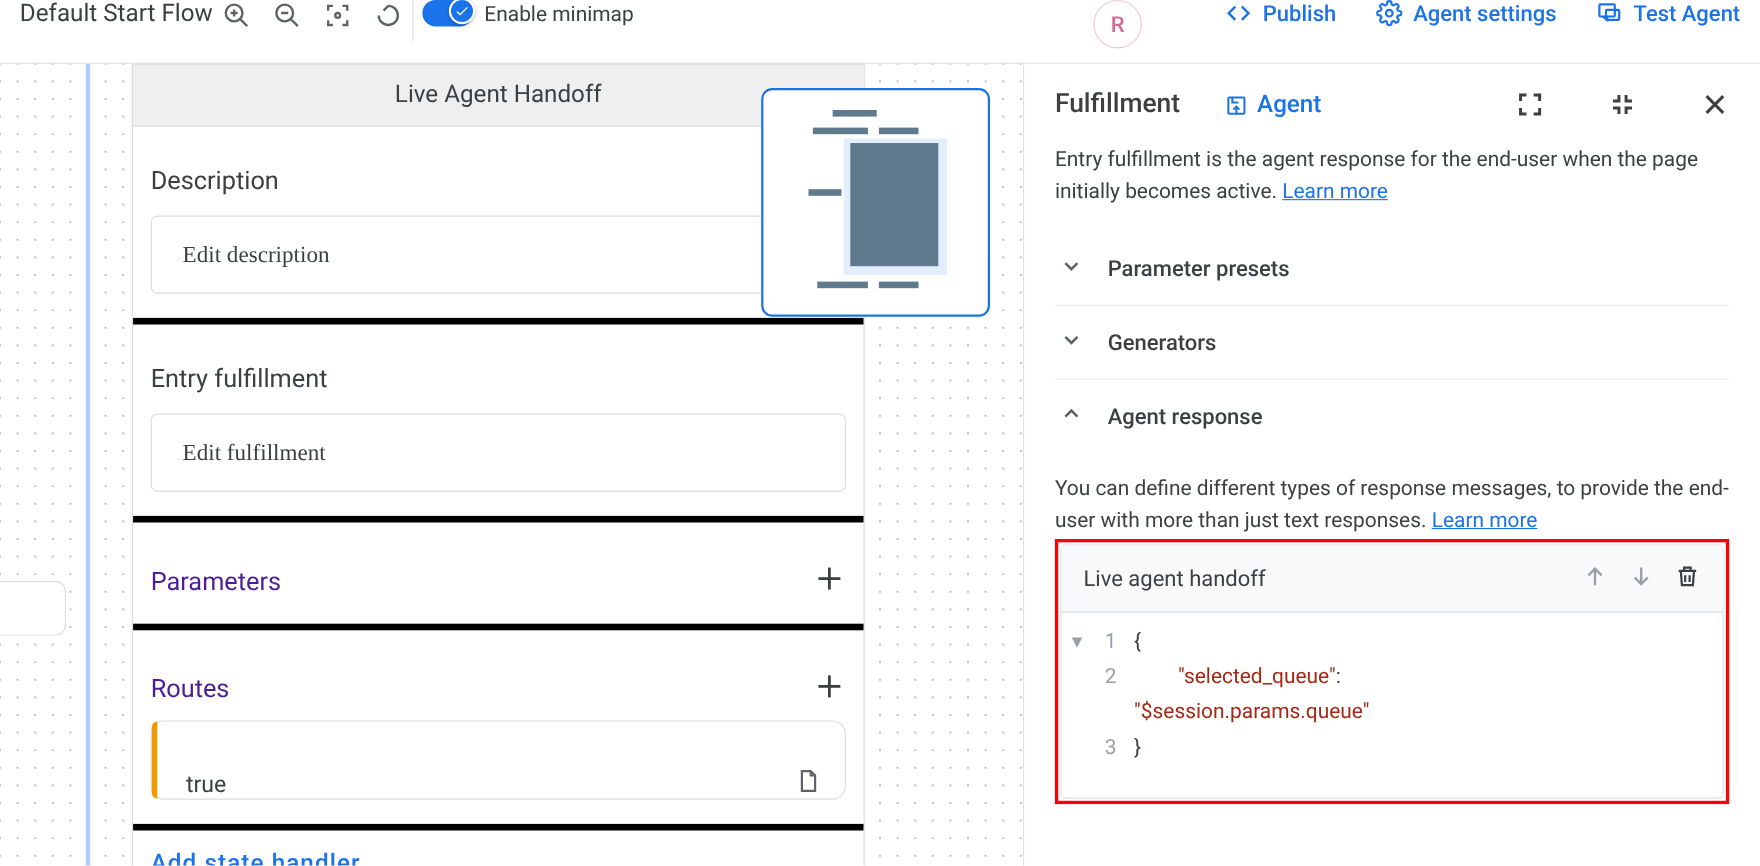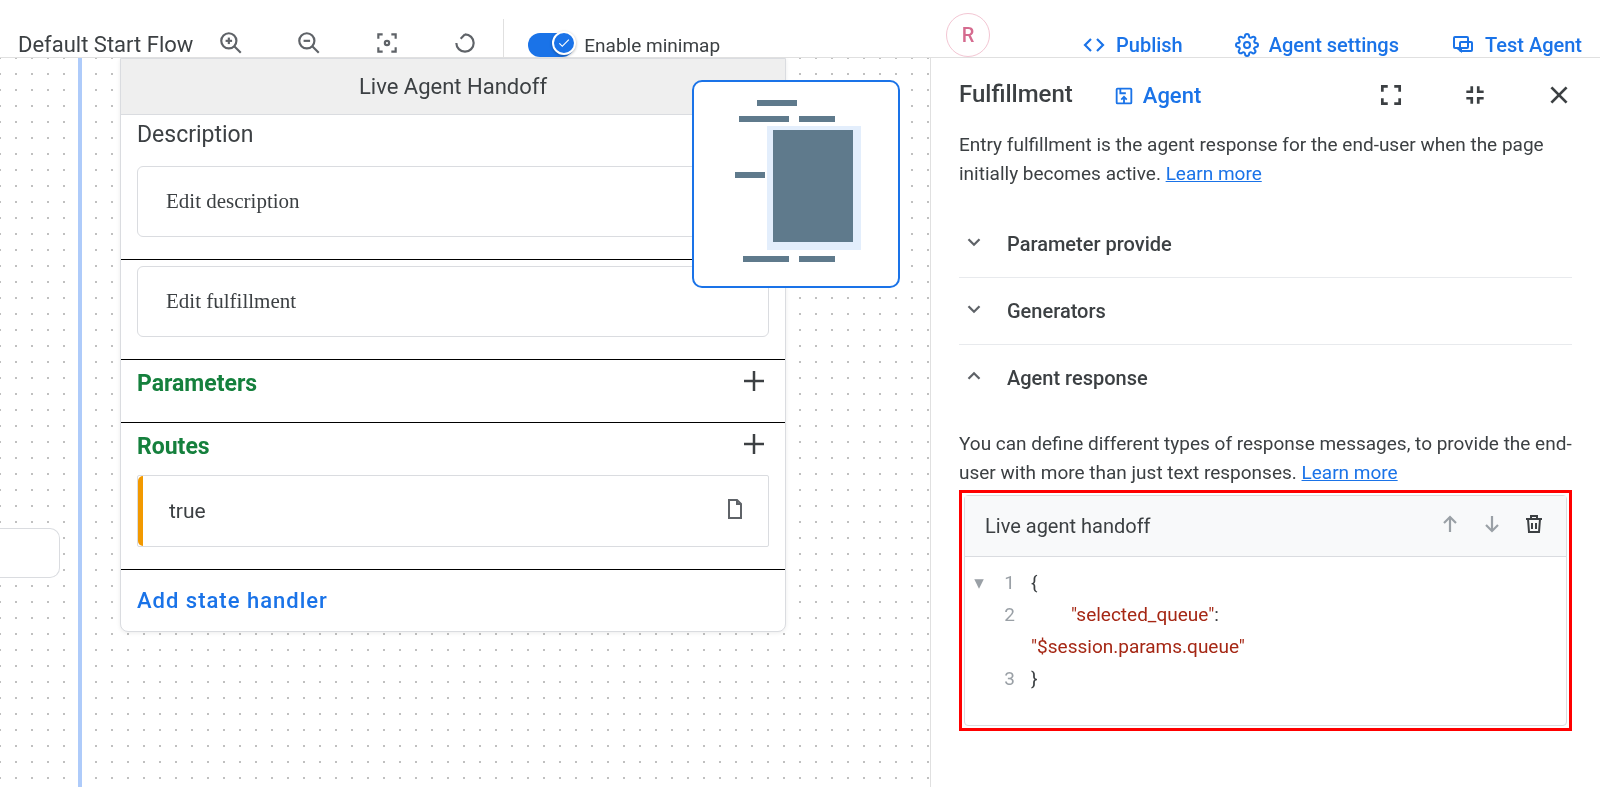--- a/index.html
+++ b/index.html
@@ -1,18 +1,18 @@
 <!DOCTYPE html>
 <html><head>
 <meta charset="utf-8">
 <style>
 * { box-sizing: border-box; margin: 0; padding: 0; font-family: 'Google Sans', Roboto, Arial, sans-serif; }
 body { width: 1600px; height: 787px; background: #fff; overflow: hidden; position: relative; }
 
-.topbar { height: 58px; border-bottom: 1px solid #e0e0e0; display: flex; align-items: flex-end; padding: 0 18px; gap: 18px; }
+.topbar { height: 58px; border-bottom: 1px solid #e0e0e0; display: flex; align-items: flex-start; padding: 0 18px; gap: 2px; }
 .flow-title { font-size: 22px; color: #3c4043; font-weight: 400; margin-right: 6px; }
 .tb-icon { width: 28px; height: 28px; display: flex; align-items: center; justify-content: center; color: #5f6368; cursor: pointer; }
 .tb-icon svg { width: 26px; height: 26px; }
 .tb-sep { flex: 0 0 14px; }
 .vert-div { width: 1px; height: 38px; background: #e0e0e0; margin: 0 6px; }
 .toggle-row { display: flex; align-items: center; gap: 10px; }
 .toggle { width: 46px; height: 24px; background: #1a73e8; border-radius: 12px; position: relative; }
 .toggle-knob { width: 24px; height: 24px; border-radius: 50%; background: #1a73e8; border: 2px solid #fff; box-shadow: 0 1px 3px rgba(0,0,0,.3); position: absolute; right: -2px; top: -2px; display:flex; align-items:center; justify-content:center; }
 .toggle-knob svg { width: 14px; height: 14px; fill: #fff; }
 .toggle-label { font-size: 19px; color: #3c4043; }
@@ -24,29 +24,29 @@
 .workspace { display: flex; height: calc(100% - 58px); }
 .canvas-area { flex: 1; position: relative; background-image: radial-gradient(#c0c0c0 1px, transparent 1px); background-size: 16px 16px; background-position: 8px 8px; overflow: hidden; border-right: 1px solid #e0e0e0; }
 .panel-area { width: 669px; background: #fff; padding: 22px 28px; overflow-y: auto; }
 
 .node-card { position: absolute; left: 120px; top: 0; width: 666px; background: #fff; border: 1px solid #dadce0; border-radius: 0 0 8px 8px; box-shadow: 0 1px 4px rgba(0,0,0,.08); }
 .node-head { background: #efefef; height: 56px; display: flex; align-items: center; justify-content: center; position: relative; border-bottom: 1px solid #dadce0; }
 .node-head-title { font-size: 22px; color: #3c4043; }
 .node-head-chev { position: absolute; right: 22px; }
 .node-head-chev svg { width: 28px; height: 28px; }
 
-.section { padding: 6px 16px 22px; border-bottom: 1px solid #000000; }
+.section { padding: 36px 16px 22px; border-bottom: 6px solid #000000; }
 .section:last-child { border-bottom: none; }
 .sec-title { font-size: 23px; color: #3c4043; margin-bottom: 18px; font-weight: 400; }
-.sec-title.link { color: #15803d; font-weight: bold; }
+.sec-title.link { color: #4c1d95; }
 .sec-row { display: flex; align-items: center; justify-content: space-between; }
 .input-box { border: 1px solid #dadce0; border-radius: 6px; padding: 22px 28px; font-size: 21px; color: #3c4043; cursor: pointer; font-family: Liberation Serif, serif; }
 .add-icon svg { width: 30px; height: 30px; stroke: #3c4043; }
 
-.route-item { border: 1px solid #dadce0; border-radius: 2px; display: flex; align-items: center; padding: 0 22px 0 0; height: 72px; margin-top: 12px; }
+.route-item { border: 1px solid #dadce0; border-radius: 12px; display: flex; align-items: flex-end; padding: 0 22px 0 0; height: 72px; margin-top: 12px; }
 .route-bar { width: 5px; height: 100%; background: #f29900; border-radius: 6px 0 0 6px; margin-right: 26px; }
 .route-text { flex: 1; font-size: 21px; color: #3c4043; }
 .route-icon svg { width: 24px; height: 24px; stroke: #5f6368; fill: none; }
 
 .add-state { color: #1a73e8; font-size: 22px; font-weight: 500; letter-spacing: 1px; padding: 18px 16px; cursor: pointer; }
 
 .handle { position: absolute; left: 0; top: 470px; width: 60px; height: 50px; background:#fff; border:1px solid #dadce0; border-radius: 0 10px 10px 0; border-left: none; }
 
 .edge { position: absolute; left: 78px; top: 0; width: 4px; height: 100%; background: #aecbfa; }
 
@@ -170,20 +170,21 @@
               <polyline points="5 9 12 16 19 9"></polyline>
             </svg></div>
       </div>
 
       <div class="section">
         <div class="sec-title">Description</div>
         <div class="input-box">Edit description</div>
       </div>
 
       <div class="section">
+        <div class="sec-title">Entry fulfillment</div>
         <div class="input-box">Edit fulfillment</div>
       </div>
 
       <div class="section">
         <div class="sec-row">
           <div class="sec-title link" style="margin:0">Parameters</div>
           <div class="add-icon"><svg viewBox="0 0 24 24" fill="none" stroke-width="2">
                 <line x1="12" y1="4" x2="12" y2="20"></line>
                 <line x1="4" y1="12" x2="20" y2="12"></line>
               </svg></div>
@@ -251,21 +252,21 @@
     </div>
 
     <div class="panel-desc">
       <span>Entry fulfillment is the agent response for the end-user when the page initially becomes active. </span><span class="learn">Learn more</span>
     </div>
 
     <div class="accordion">
       <div class="acc-chev"><svg viewBox="0 0 24 24" fill="none" stroke="#5f6368" stroke-width="2.5">
             <polyline points="6 9 12 15 18 9"></polyline>
           </svg></div>
-      <div class="acc-title">Parameter provide</div>
+      <div class="acc-title">Parameter presets</div>
     </div>
     <div class="accordion">
       <div class="acc-chev"><svg viewBox="0 0 24 24" fill="none" stroke="#5f6368" stroke-width="2.5">
             <polyline points="6 9 12 15 18 9"></polyline>
           </svg></div>
       <div class="acc-title">Generators</div>
     </div>
     <div class="accordion" style="border-bottom:none">
       <div class="acc-chev"><svg viewBox="0 0 24 24" fill="none" stroke="#5f6368" stroke-width="2.5">
             <polyline points="6 15 12 9 18 15"></polyline>

